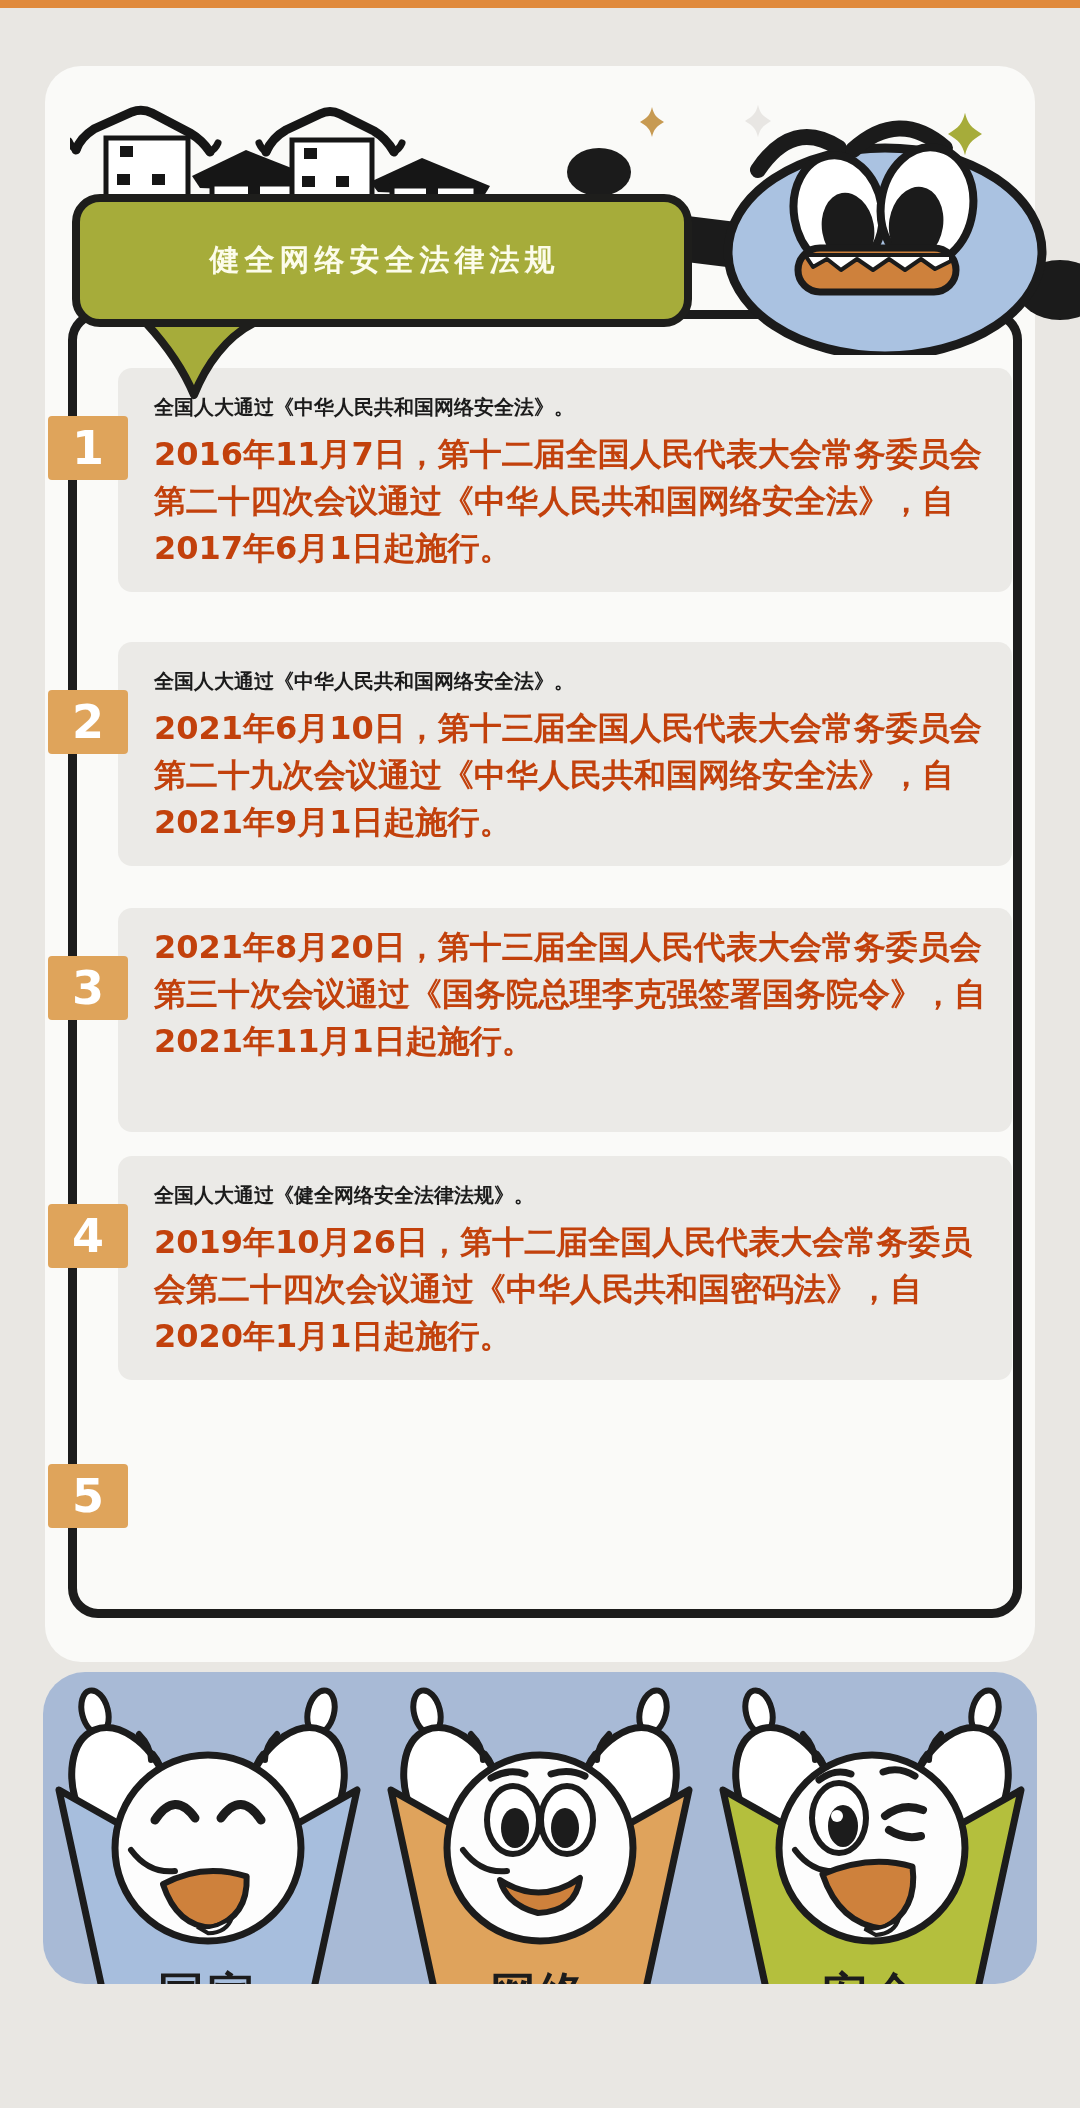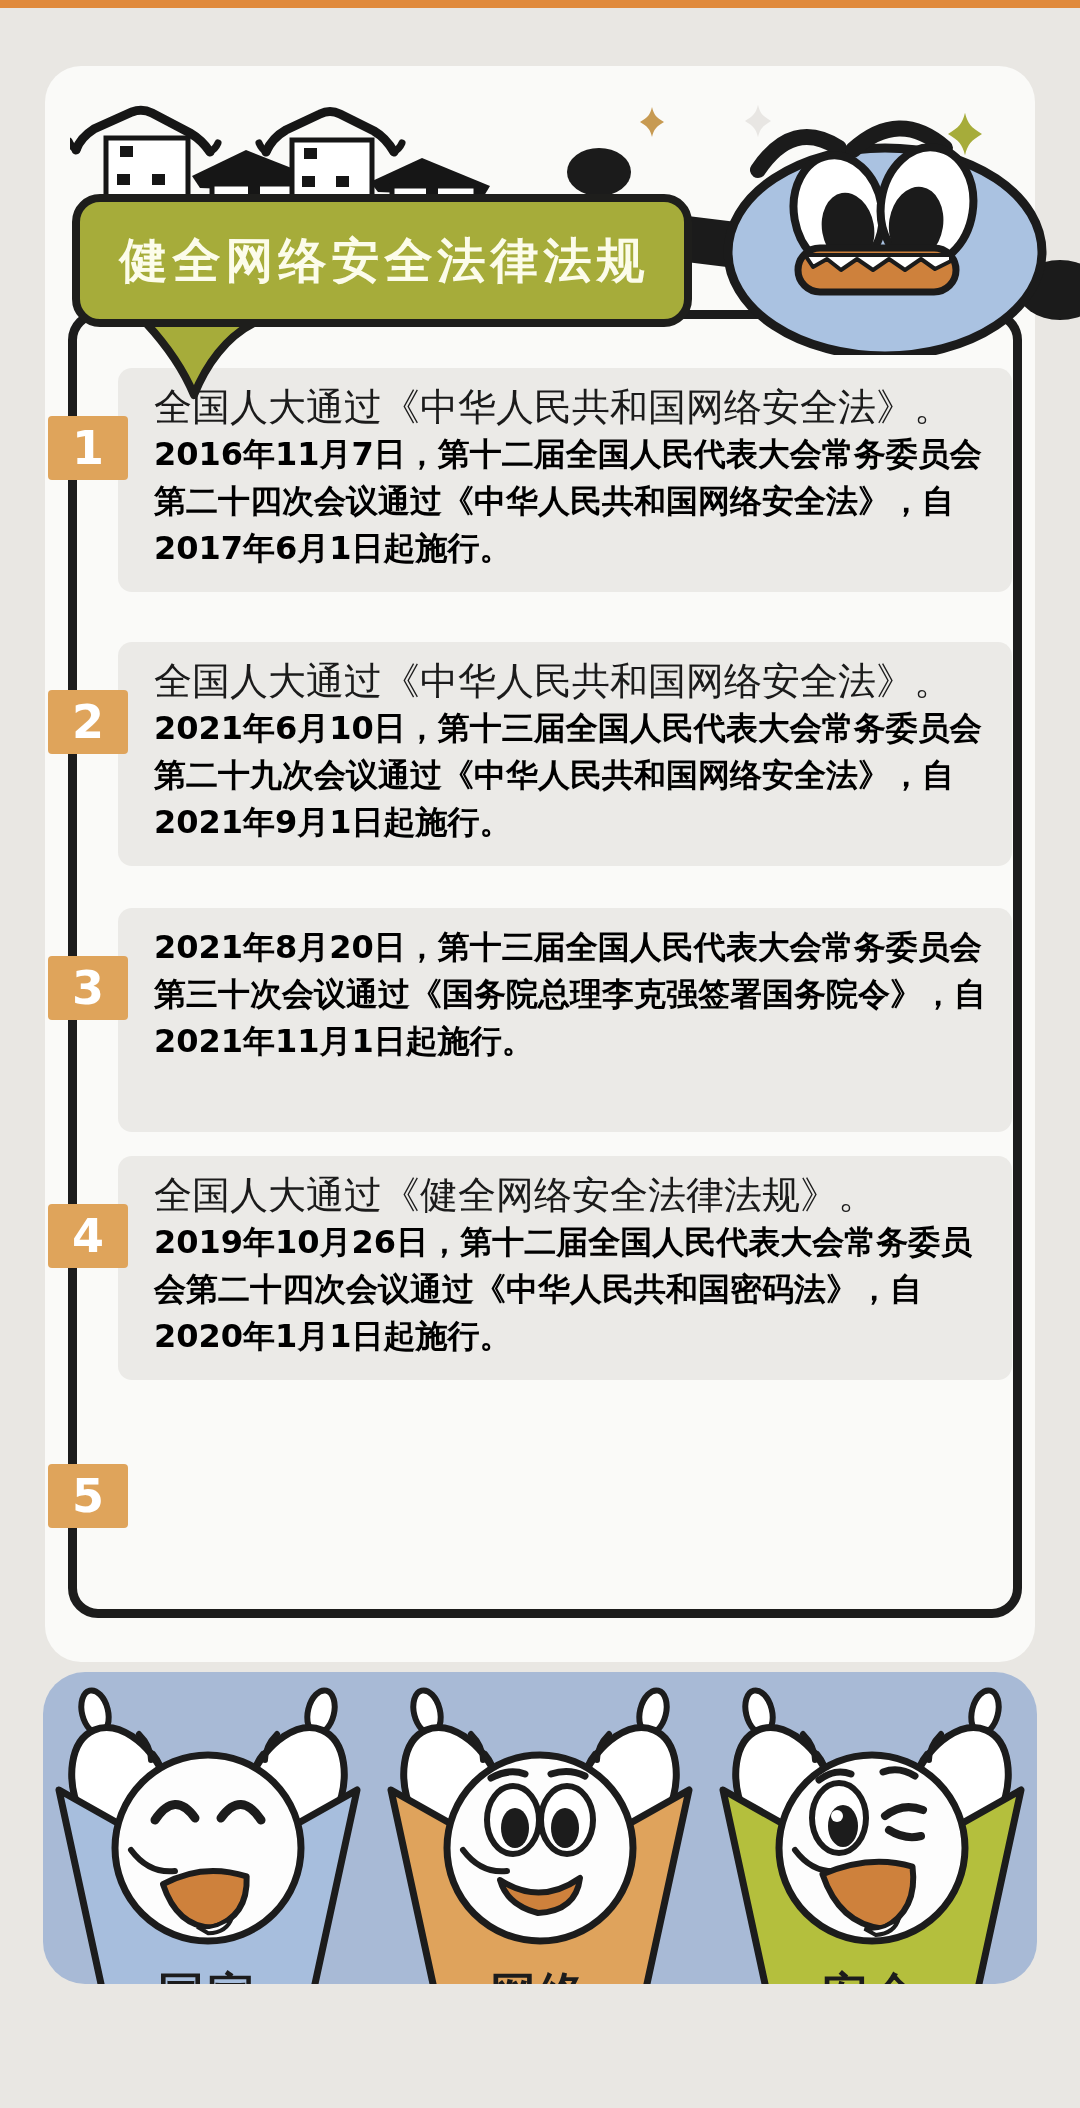--- a/index.html
+++ b/index.html
@@ -7,29 +7,29 @@
           overflow:hidden;font-family:"DejaVu Sans",sans-serif;}
   .top-strip{position:absolute;left:0;top:0;width:1080px;height:8px;background:#e08a3c;z-index:1;}
   .back-card{position:absolute;left:45px;top:66px;width:990px;height:1596px;
              background:#fafaf8;border-radius:36px;z-index:1;}
   .front-card{position:absolute;left:68px;top:310px;width:954px;height:1308px;box-sizing:border-box;
               background:#fafaf8;border:9px solid #1c1c1c;border-radius:30px;z-index:2;}
   .houses{position:absolute;left:70px;top:100px;z-index:4;}
   .banner{position:absolute;left:72px;top:194px;width:620px;height:133px;box-sizing:border-box;
           background:#a6ac3a;border:8px solid #1e1e1c;border-radius:28px;
           display:flex;align-items:center;justify-content:center;z-index:8;}
-  .banner-text{font-size:48px;font-weight:900;color:#fcfcea;letter-spacing:5px;text-indent:5px;
+  .banner-text{font-size:30px;font-weight:900;color:#fcfcea;letter-spacing:5px;text-indent:5px;
                white-space:nowrap;}
   .tail{position:absolute;left:140px;top:321px;z-index:7;}
   .character{position:absolute;left:555px;top:90px;z-index:6;}
   .sparkle{position:absolute;z-index:5;}
   .law-item{position:absolute;left:118px;width:894px;box-sizing:border-box;background:#ebeae7;
             border-radius:14px;padding:16px 26px 0 36px;z-index:3;}
-  .law-title{font-size:38px;font-weight:400;color:#1b1b1b;line-height:47px;}
-  .law-body{font-size:32px;font-weight:600;color:#000000;line-height:47px;}
+  .law-title{font-size:20px;font-weight:700;color:#1b1b1b;line-height:47px;}
+  .law-body{font-size:32px;font-weight:600;color:#c2410c;line-height:47px;}
   .num-tab{position:absolute;left:48px;width:80px;height:64px;background:#dfa45b;border-radius:4px;
            color:#ffffff;font-size:46px;font-weight:800;display:flex;align-items:center;
            justify-content:center;z-index:7;}
   .bottom-panel{position:absolute;left:43px;top:1672px;width:994px;height:312px;
                 background:#a8bad6;border-radius:42px;z-index:2;overflow:hidden;}
   .mascot{position:absolute;top:6px;}
 </style>
 </head>
 <body>
 

